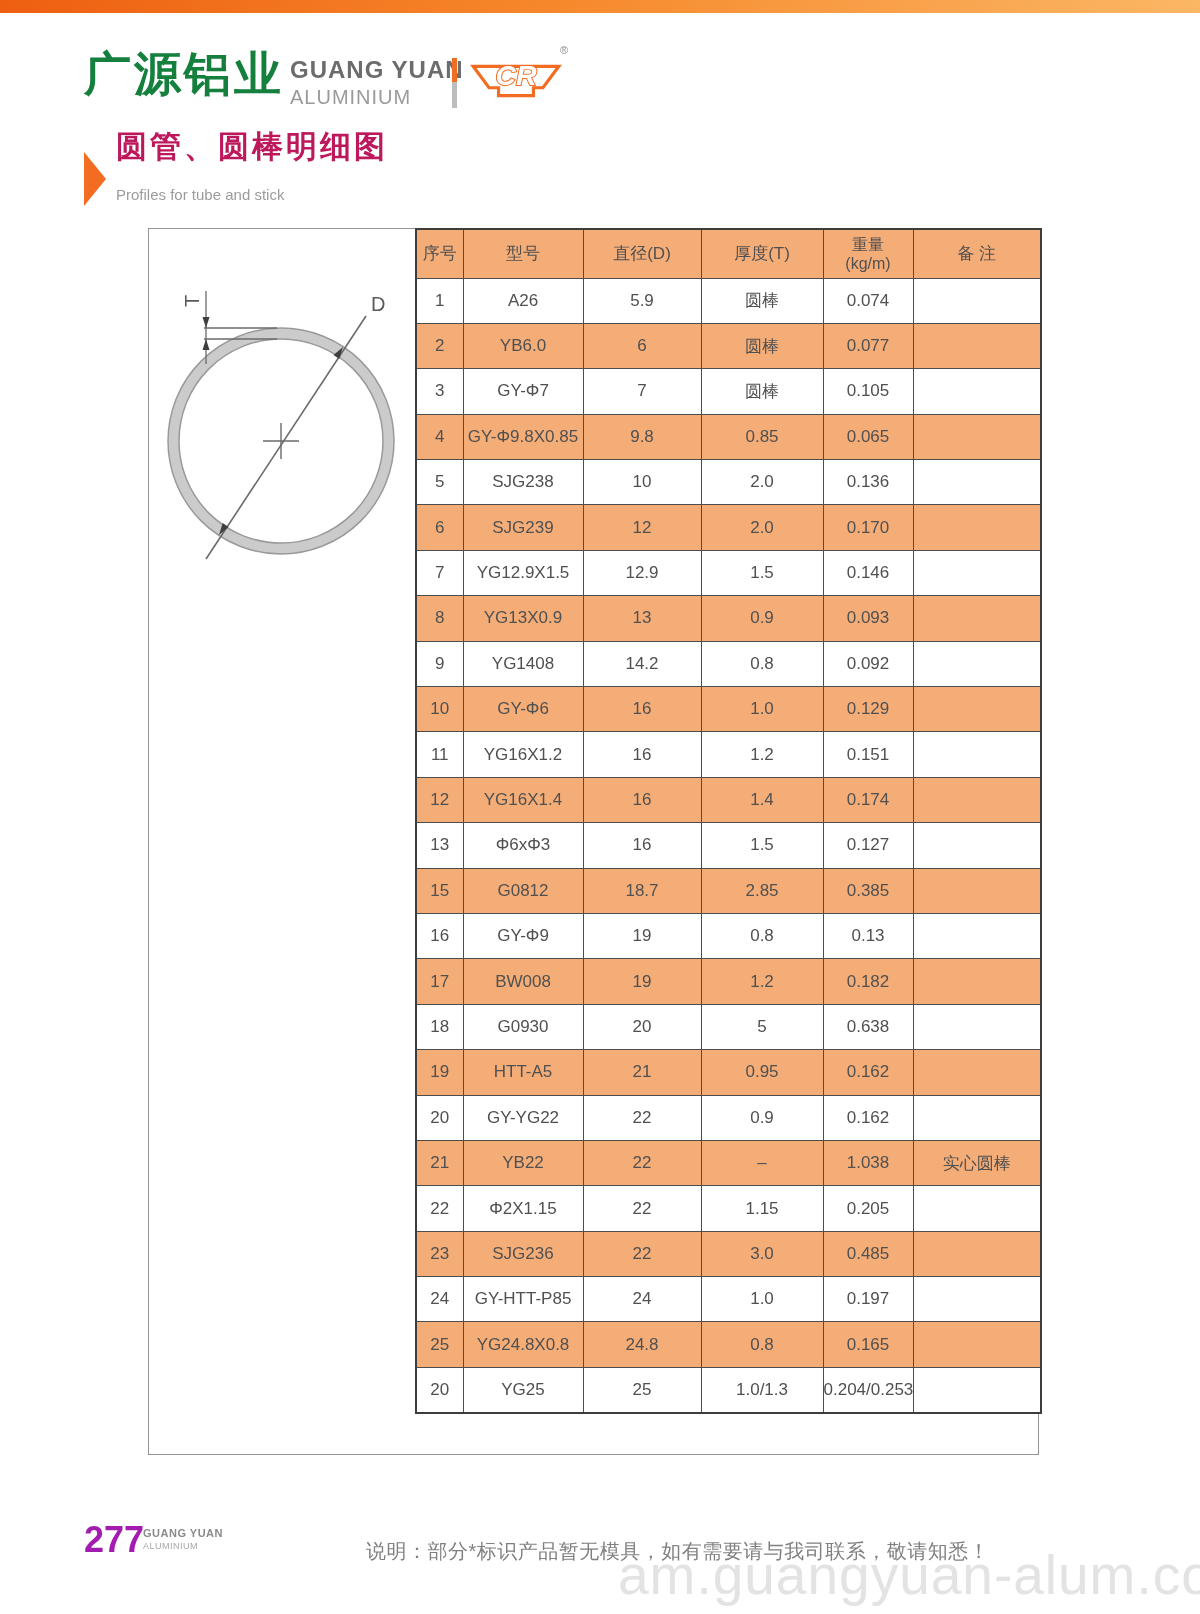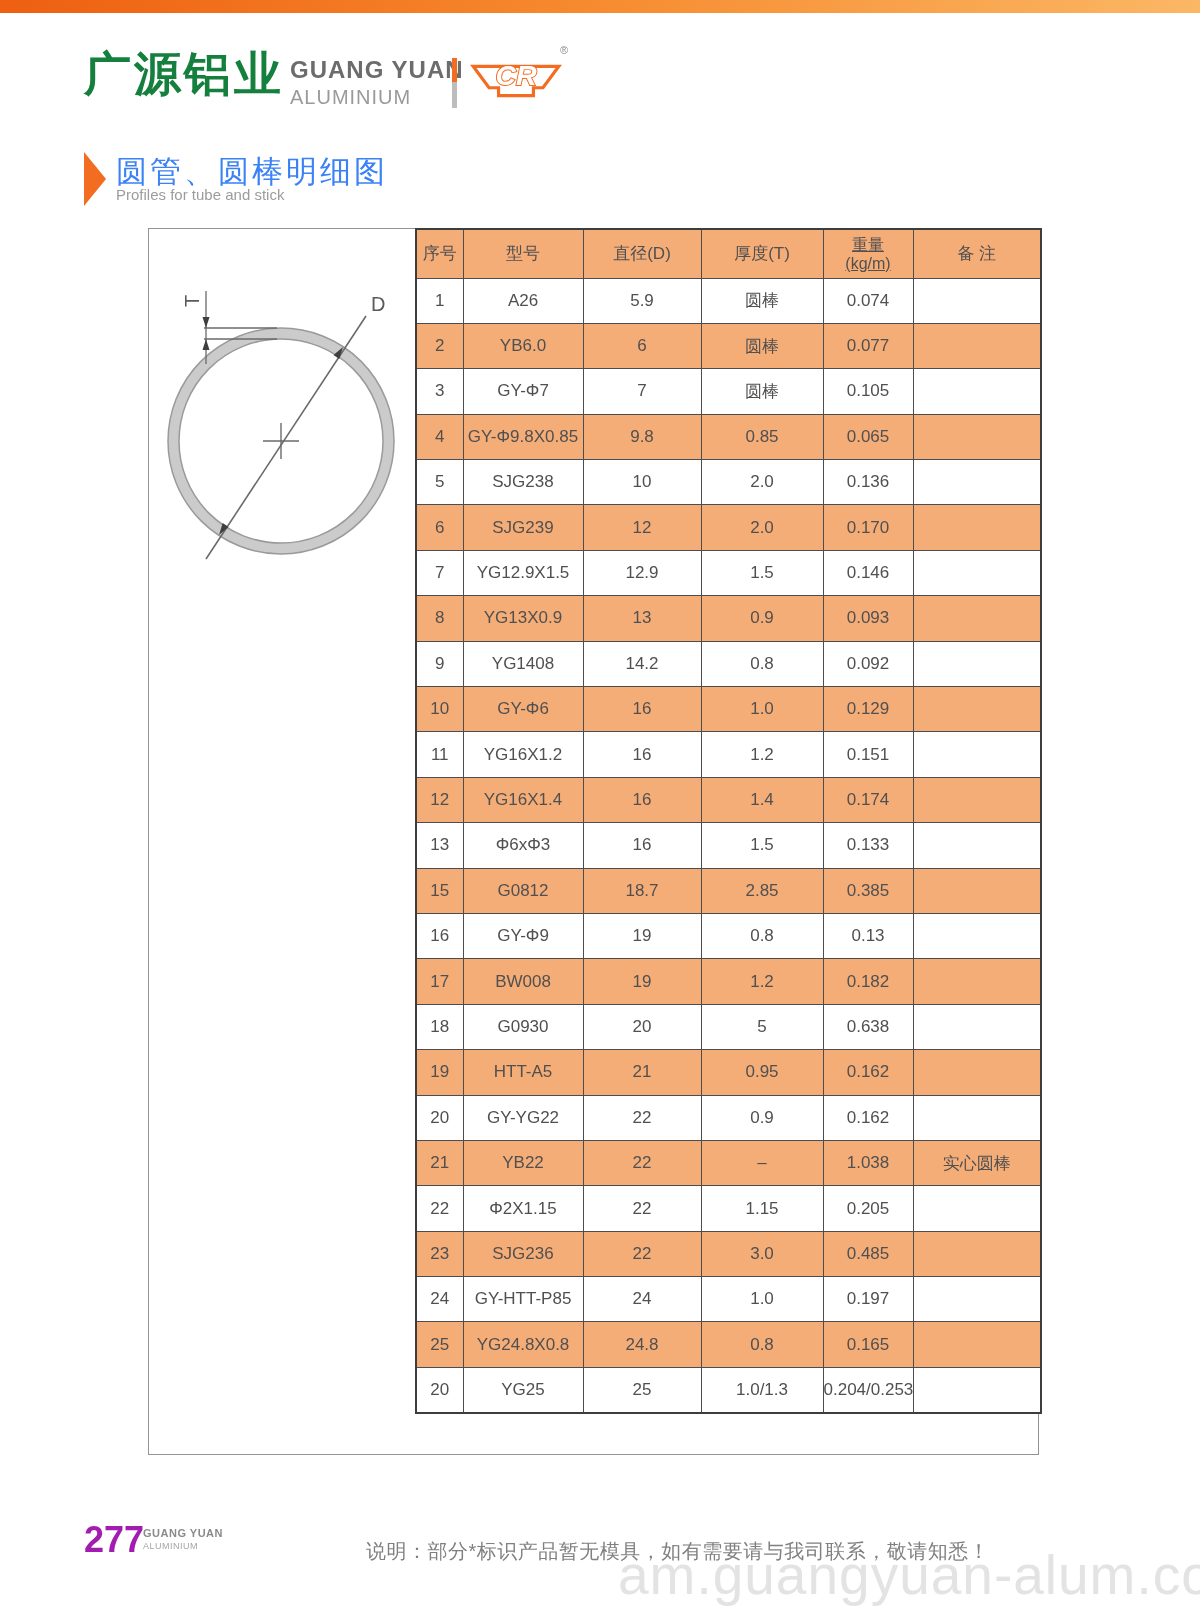--- a/index.html
+++ b/index.html
@@ -18,40 +18,40 @@
   .brand-en .l2{display:block;font-size:20px;color:#9a9a9a;margin-top:5px;letter-spacing:1px;}
   .divider{position:absolute;left:452px;top:58px;width:5px;height:50px;
     background:linear-gradient(#f26c21 0 48%,#bdbdbd 48% 100%);}
   .crlogo{position:absolute;left:470px;top:50px;}
   .registered{position:absolute;left:560px;top:44px;font-size:11px;color:#8a8a8a;}
 
   
   .tri{position:absolute;left:84px;top:152px;width:0;height:0;
     border-top:27px solid transparent;border-bottom:27px solid transparent;
     border-left:22px solid #f26c21;}
-  .sec-title{position:absolute;left:116px;top:156px;font-size:31px;font-weight:normal;
-    color:#3b82f6;letter-spacing:3px;line-height:1;}
+  .sec-title{position:absolute;left:116px;top:131px;font-size:31px;font-weight:bold;
+    color:#be185d;letter-spacing:3px;line-height:1;}
   .sec-sub{position:absolute;left:116px;top:186px;font-size:15px;color:#9c9c9c;}
 
   
   .box{position:absolute;left:148px;top:228px;width:891px;height:1227px;
     border:1px solid #949494;box-sizing:border-box;background:#fff;}
   .diagram{position:absolute;left:149px;top:229px;}
 
   
   table.spec{position:absolute;left:415px;top:228px;width:625px;
     border-collapse:collapse;table-layout:fixed;background:#fff;
     font-size:17px;color:#505050;}
   table.spec td,table.spec th{border:1px solid #4d4d4d;text-align:center;
     vertical-align:middle;padding:0;font-weight:normal;overflow:hidden;}
   table.spec{border:2px solid #3d3d3d;}
   table.spec thead tr{height:49px;background:#f5ad78;padding-left:38px;}
   table.spec tbody tr{height:45.4px;}
   table.spec tbody tr:nth-child(even){background:#f5ad78;}
-  .wt span{display:block;font-size:16px;line-height:1.2;text-decoration:underline;}
+  .wt span{display:block;font-size:16px;line-height:1.2;}
 
   
   .pageno{position:absolute;left:84px;top:1522px;font-size:36px;font-weight:bold;
     color:#a21caf;line-height:1;}
   .foot-brand{position:absolute;left:143px;top:1528px;line-height:1;}
   .foot-brand .l1{display:block;font-size:11px;font-weight:bold;color:#8a8a8a;letter-spacing:0.5px;}
   .foot-brand .l2{display:block;font-size:9px;color:#a5a5a5;margin-top:3px;letter-spacing:0.5px;}
   .foot-note{position:absolute;left:366px;top:1538px;font-size:20px;color:#808080;letter-spacing:0.5px;}
   .watermark{position:absolute;left:618px;top:1543px;font-size:55px;color:#e3e3e3;
     white-space:nowrap;letter-spacing:1px;text-shadow:0 1px 0 #fff;}
@@ -218,21 +218,21 @@
           <td>16</td>
           <td>1.4</td>
           <td>0.174</td>
           <td></td>
         </tr>
       <tr>
           <td>13</td>
           <td>Φ6xΦ3</td>
           <td>16</td>
           <td>1.5</td>
-          <td>0.133</td>
+          <td>0.127</td>
           <td></td>
         </tr>
       <tr>
           <td>15</td>
           <td>G0812</td>
           <td>18.7</td>
           <td>2.85</td>
           <td>0.385</td>
           <td></td>
         </tr>

